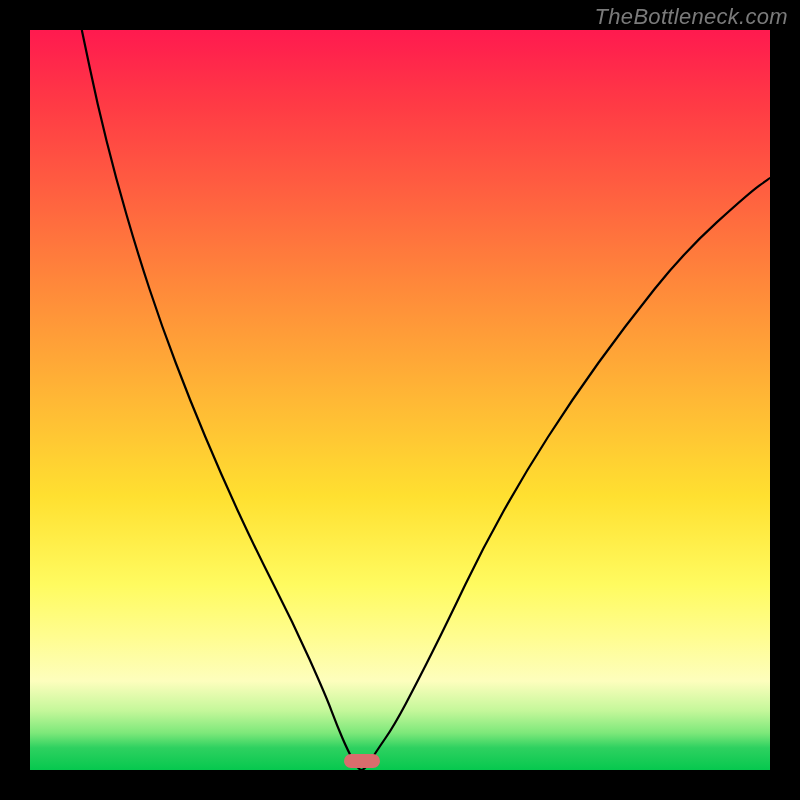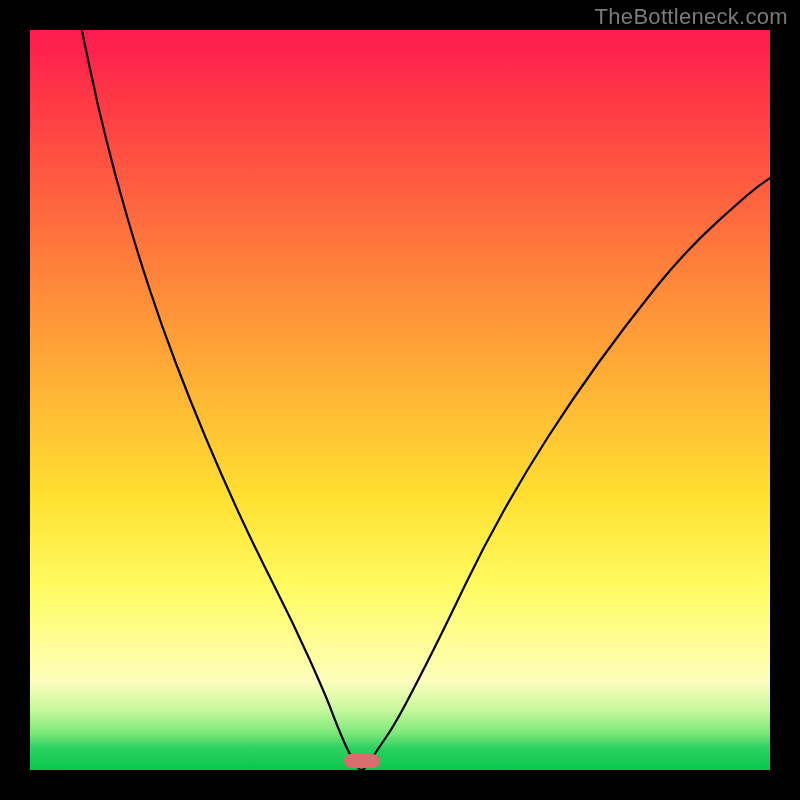--- a/index.html
+++ b/index.html
@@ -9,20 +9,21 @@
     height: 800px;
     background: #000;
     font-family: Arial, Helvetica, sans-serif;
     overflow: hidden;
   }
   .container {
     position: relative;
     width: 796px;
     height: 800px;
     background: #000;
+    font-style: italic;
   }
   .plot-area {
     position: absolute;
     left: 30px;
     top: 30px;
     width: 740px;
     height: 740px;
     background: linear-gradient(to bottom,
       #ff1a4f 0%,
       #ff3a45 10%,

